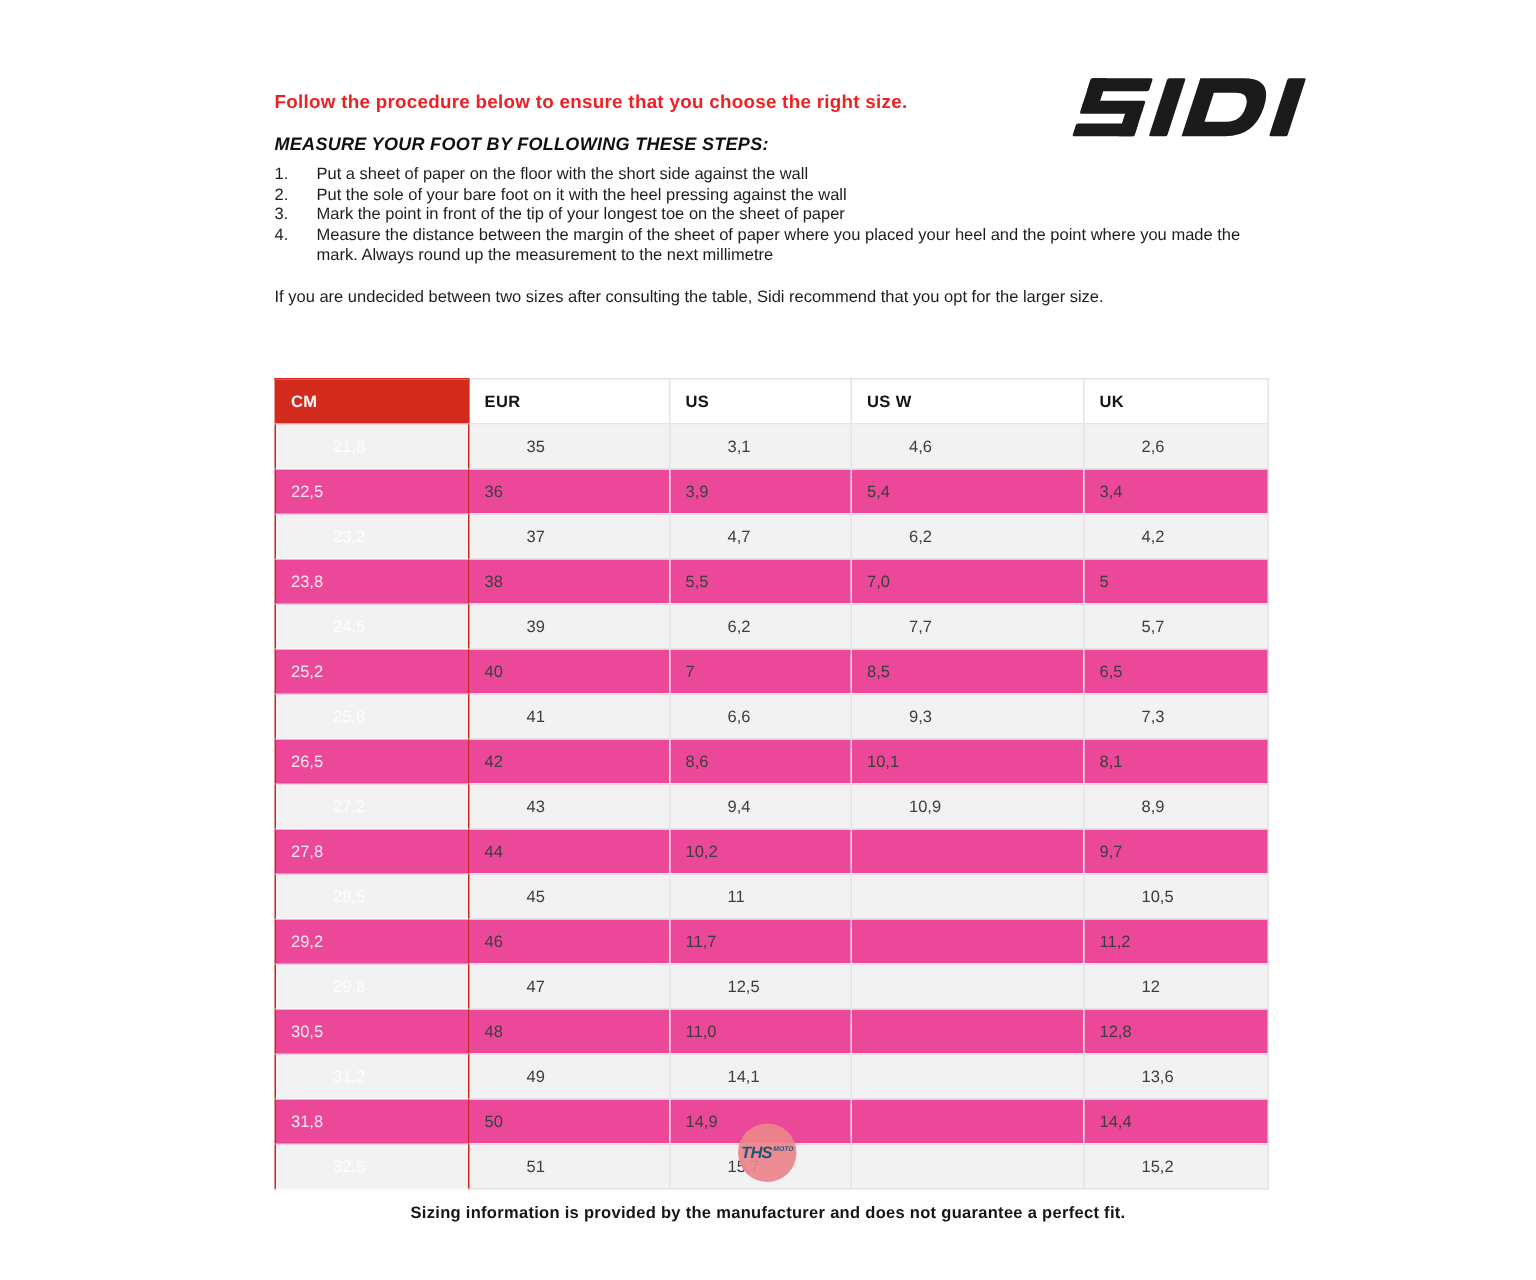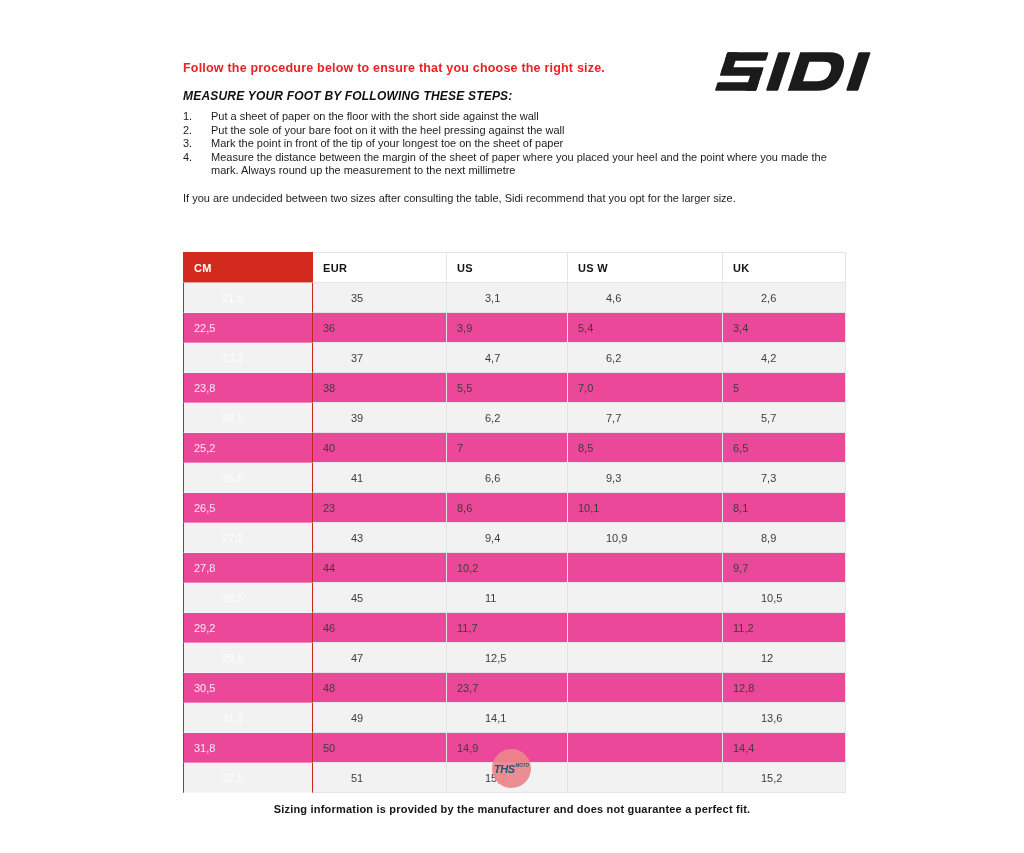--- a/index.html
+++ b/index.html
@@ -204,21 +204,21 @@
           </tr>
           <tr class="odd">
             <td class="cm">25,8</td>
             <td>41</td>
             <td>6,6</td>
             <td>9,3</td>
             <td>7,3</td>
           </tr>
           <tr class="even">
             <td class="cm">26,5</td>
-            <td>23</td>
+            <td>42</td>
             <td>8,6</td>
             <td>10,1</td>
             <td>8,1</td>
           </tr>
           <tr class="odd">
             <td class="cm">27,2</td>
             <td>43</td>
             <td>9,4</td>
             <td>10,9</td>
             <td>8,9</td>
@@ -247,21 +247,21 @@
           <tr class="odd">
             <td class="cm">29,8</td>
             <td>47</td>
             <td>12,5</td>
             <td></td>
             <td>12</td>
           </tr>
           <tr class="even">
             <td class="cm">30,5</td>
             <td>48</td>
-            <td>23,7</td>
+            <td>11,0</td>
             <td></td>
             <td>12,8</td>
           </tr>
           <tr class="odd">
             <td class="cm">31,2</td>
             <td>49</td>
             <td>14,1</td>
             <td></td>
             <td>13,6</td>
           </tr>

